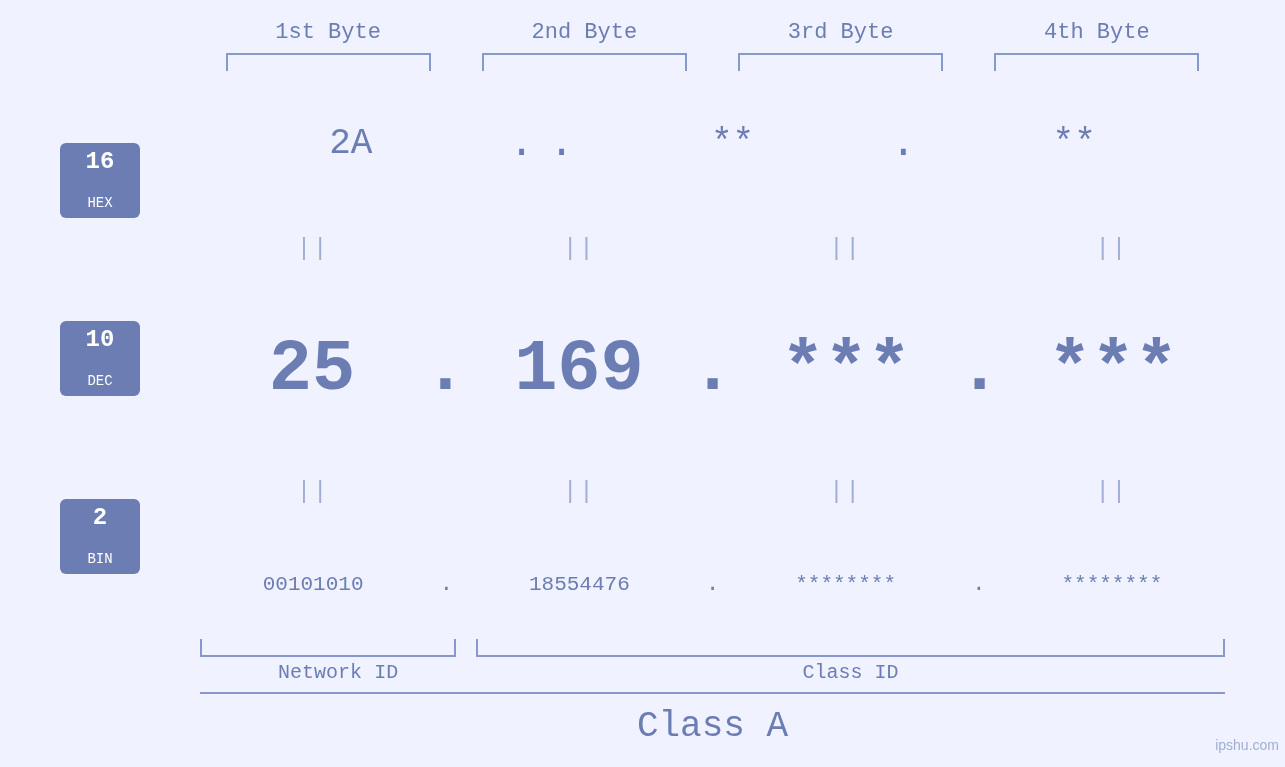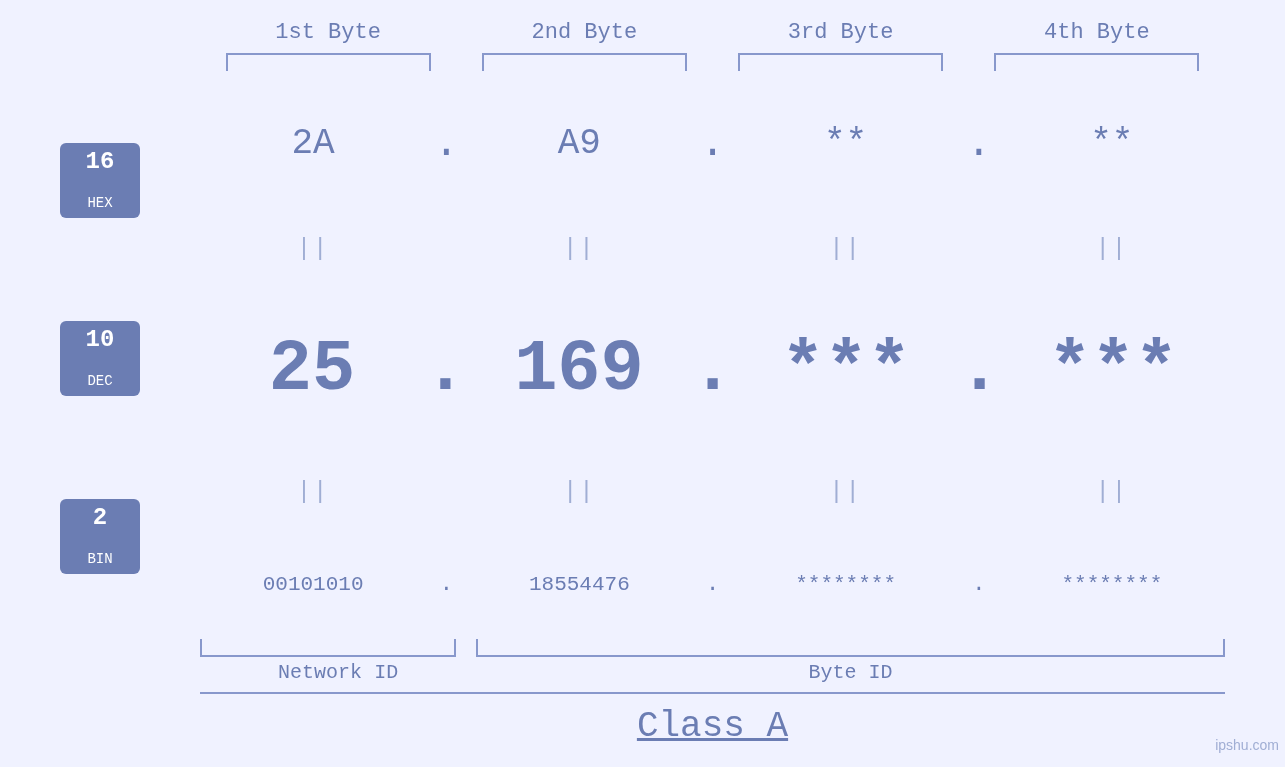--- a/index.html
+++ b/index.html
@@ -246,21 +246,20 @@
       background-color: #8898cc;
       margin-bottom: 12px;
     }
 
     .class-label {
       text-align: center;
       color: #6b7db3;
       font-size: 36px;
       font-family: 'Courier New', Courier, monospace;
       font-weight: normal;
-      text-decoration: underline;
     }
 
     
     .watermark {
       position: absolute;
       bottom: 14px;
       right: 6px;
       color: #a0aed4;
       font-size: 14px;
       font-family: Arial, sans-serif;
@@ -314,21 +313,20 @@
         <span class="badge-num">2</span>
         <span class="badge-label">BIN</span>
       </div>
     </div>
 
     <div class="data-area">
 
       <div class="data-row hex-row">
         <div class="cell">2A</div>
         <div class="dot-cell">.</div>
-        <div class="cell">A9</div>
         <div class="dot-cell">.</div>
         <div class="cell">**</div>
         <div class="dot-cell">.</div>
         <div class="cell">**</div>
       </div>
 
       <div class="data-row equals-row">
         <div class="cell">
             <span class="equals-symbol">||</span>
           </div>
@@ -394,21 +392,21 @@
       </div>
       <div style="width:20px;"></div>
     </div>
     <div class="bottom-bracket-host">
       <div class="bottom-bracket"></div>
     </div>
   </div>
 
   <div class="labels-row">
     <div class="label-network">Network ID</div>
-    <div class="label-host">Byte ID</div>
+    <div class="label-host">Class ID</div>
   </div>
 
   <div class="bottom-section">
     <div class="full-bottom-bracket"></div>
     <div class="class-label">Class A</div>
   </div>
 
   <div class="watermark">ipshu.com</div>
 
 </div>

